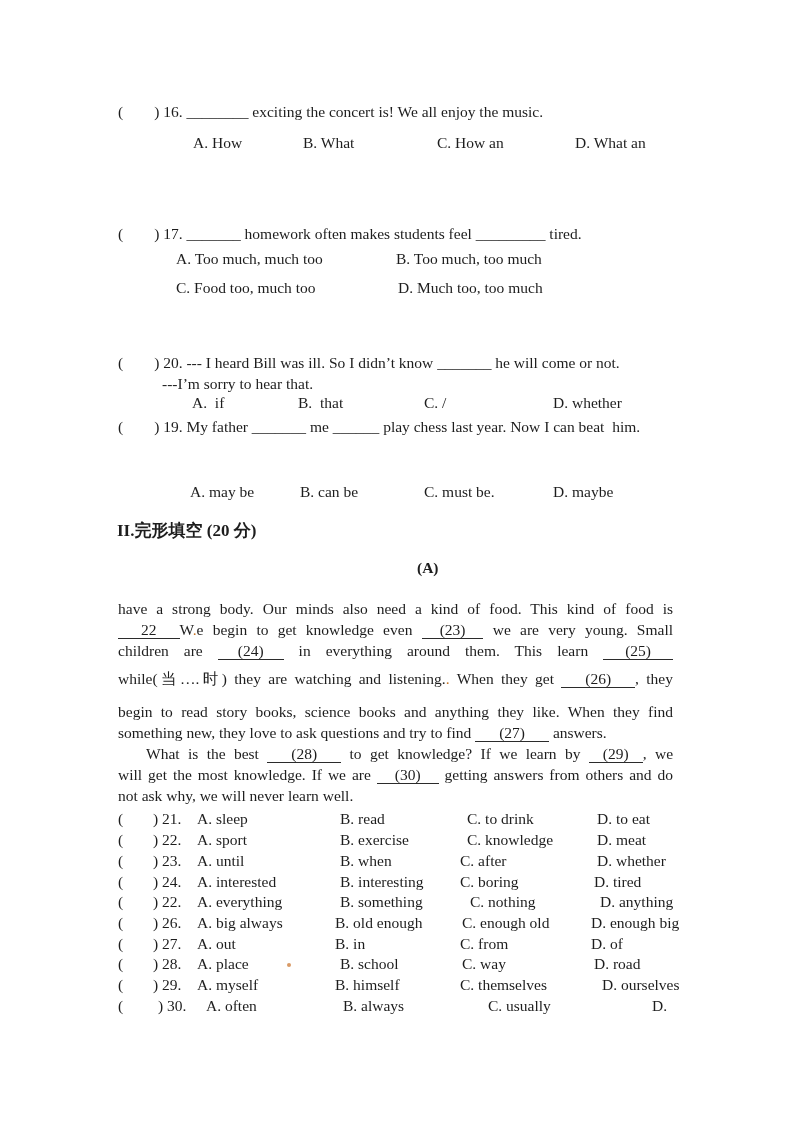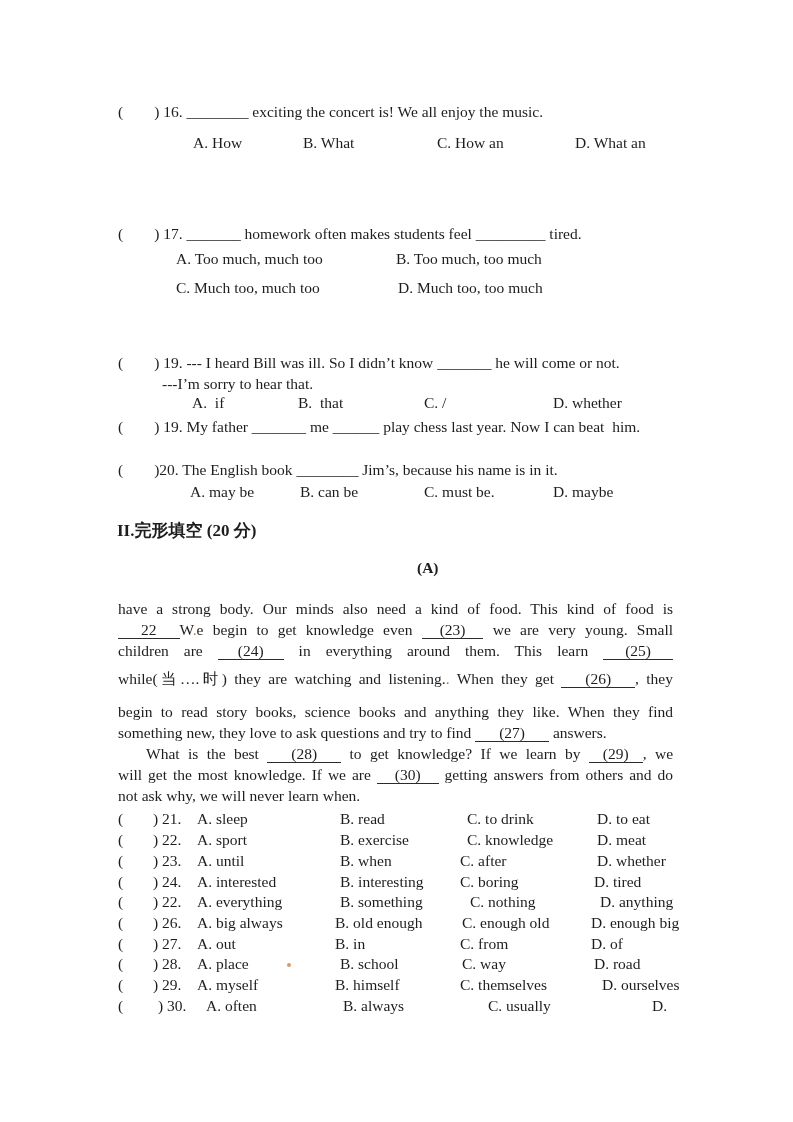--- a/index.html
+++ b/index.html
@@ -35,44 +35,41 @@
   </div>
 
   <div class="ln" style="top:223px">
     <span class="abs" style="left:118px">(        ) 17. _______ homework often makes students feel _________ tired.</span>
   </div>
   <div class="ln" style="top:248px">
     <span class="abs" style="left:176px">A. Too much, much too</span>
     <span class="abs" style="left:396px">B. Too much, too much</span>
   </div>
   <div class="ln" style="top:277px">
-    <span class="abs" style="left:176px">C. Much too, much too</span>
+    <span class="abs" style="left:176px">C. Food too, much too</span>
     <span class="abs" style="left:398px">D. Much too, too much</span>
   </div>
 
   <div class="ln" style="top:352px">
-    <span class="abs" style="left:118px">(        ) 19. --- I heard Bill was ill. So I didn’t know _______ he will come or not.</span>
+    <span class="abs" style="left:118px">(        ) 20. --- I heard Bill was ill. So I didn’t know _______ he will come or not.</span>
   </div>
   <div class="ln" style="top:373px">
     <span class="abs" style="left:162px">---I’m sorry to hear that.</span>
   </div>
   <div class="ln" style="top:392px">
     <span class="abs" style="left:192px">A.  if</span>
     <span class="abs" style="left:298px">B.  that</span>
     <span class="abs" style="left:424px">C. /</span>
     <span class="abs" style="left:553px">D. whether</span>
   </div>
 
   <div class="ln" style="top:416px">
     <span class="abs" style="left:118px">(        ) 19. My father _______ me ______ play chess last year. Now I can beat  him.</span>
   </div>
 
-  <div class="ln" style="top:459px">
-    <span class="abs" style="left:118px">(        )20. The English book ________ Jim’s, because his name is in it.</span>
-  </div>
   <div class="ln" style="top:481px">
     <span class="abs" style="left:190px">A. may be</span>
     <span class="abs" style="left:300px">B. can be</span>
     <span class="abs" style="left:424px">C. must be.</span>
     <span class="abs" style="left:553px">D. maybe</span>
   </div>
 
   <div class="ln" style="top:520px;height:24px">
     <span class="abs hd" style="left:117px">II.完形填空 (20 分)</span>
   </div>
@@ -90,21 +87,21 @@
   <div class="pl j" style="top:668px"><span>while(当….时) they are watching and listening.</span><span class="odot">.</span> <span>When they get</span> <span class="blank" style="padding:0 24px">(26)</span><span>, they</span></div>
 
   <div class="pl j" style="top:701px"><span>begin to read story books, science books and anything they like. When they find</span></div>
 
   <div class="pl" style="top:722px"><span>something new, they love to ask questions and try to find</span> <span class="blank" style="padding:0 24px">(27)</span> <span>answers.</span></div>
 
   <div class="pl j ind" style="top:743px"><span>What is the best</span> <span class="blank" style="padding:0 24px">(28)</span> <span>to get knowledge? If we learn by</span> <span class="blank" style="padding:0 14px">(29)</span><span>, we</span></div>
 
   <div class="pl j" style="top:764px"><span>will get the most knowledge. If we are</span> <span class="blank" style="padding:0 18px">(30)</span> <span>getting answers from others and do</span></div>
 
-  <div class="pl" style="top:785px"><span>not ask why, we will never learn when.</span></div>
+  <div class="pl" style="top:785px"><span>not ask why, we will never learn well.</span></div>
 
   <div class="ln" style="top:808px">
     <span class="abs" style="left:118px">(</span>
     <span class="abs" style="left:153px">) 21.</span>
     <span class="abs" style="left:197px">A. sleep</span>
     <span class="abs" style="left:340px">B. read</span>
     <span class="abs" style="left:467px">C. to drink</span>
     <span class="abs" style="left:597px">D. to eat</span>
   </div>
   <div class="ln" style="top:829px">

